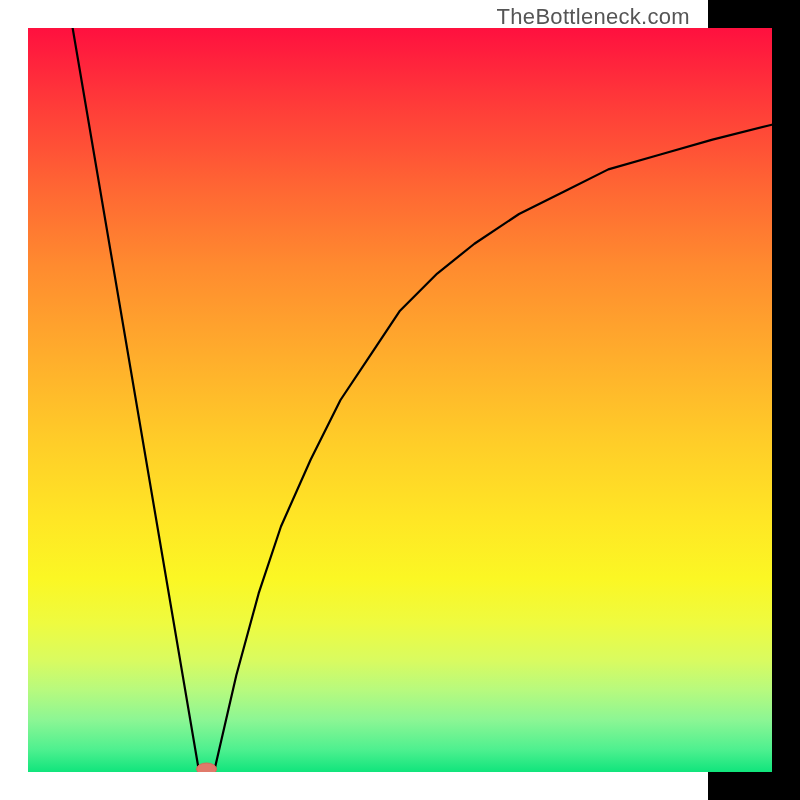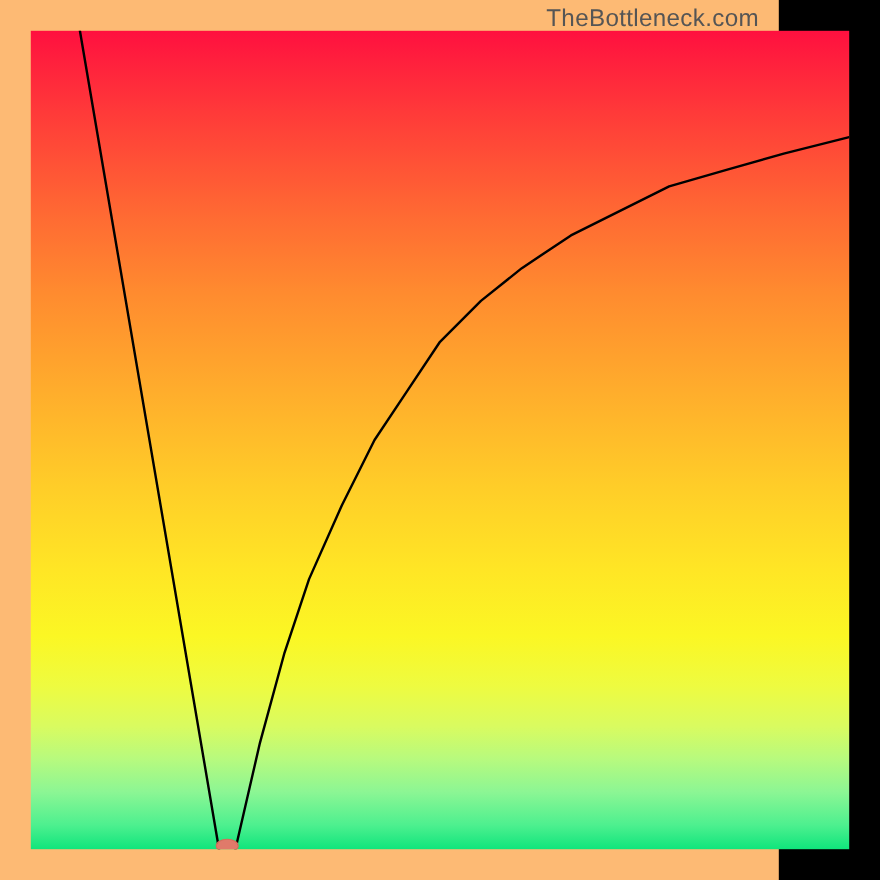--- a/index.html
+++ b/index.html
@@ -8,21 +8,21 @@
     width: 800px;
     height: 800px;
     background: #000;
     font-family: Arial, Helvetica, sans-serif;
     overflow: hidden;
   }
   .frame {
     position: relative;
     width: 708px;
     height: 800px;
-    background: #fdba74;
+    background: #ffffff;
   }
   .watermark {
     position: absolute;
     top: 4px;
     right: 18px;
     color: #555;
     font-size: 22px;
     font-weight: 400;
     letter-spacing: 0.3px;
     user-select: none;

